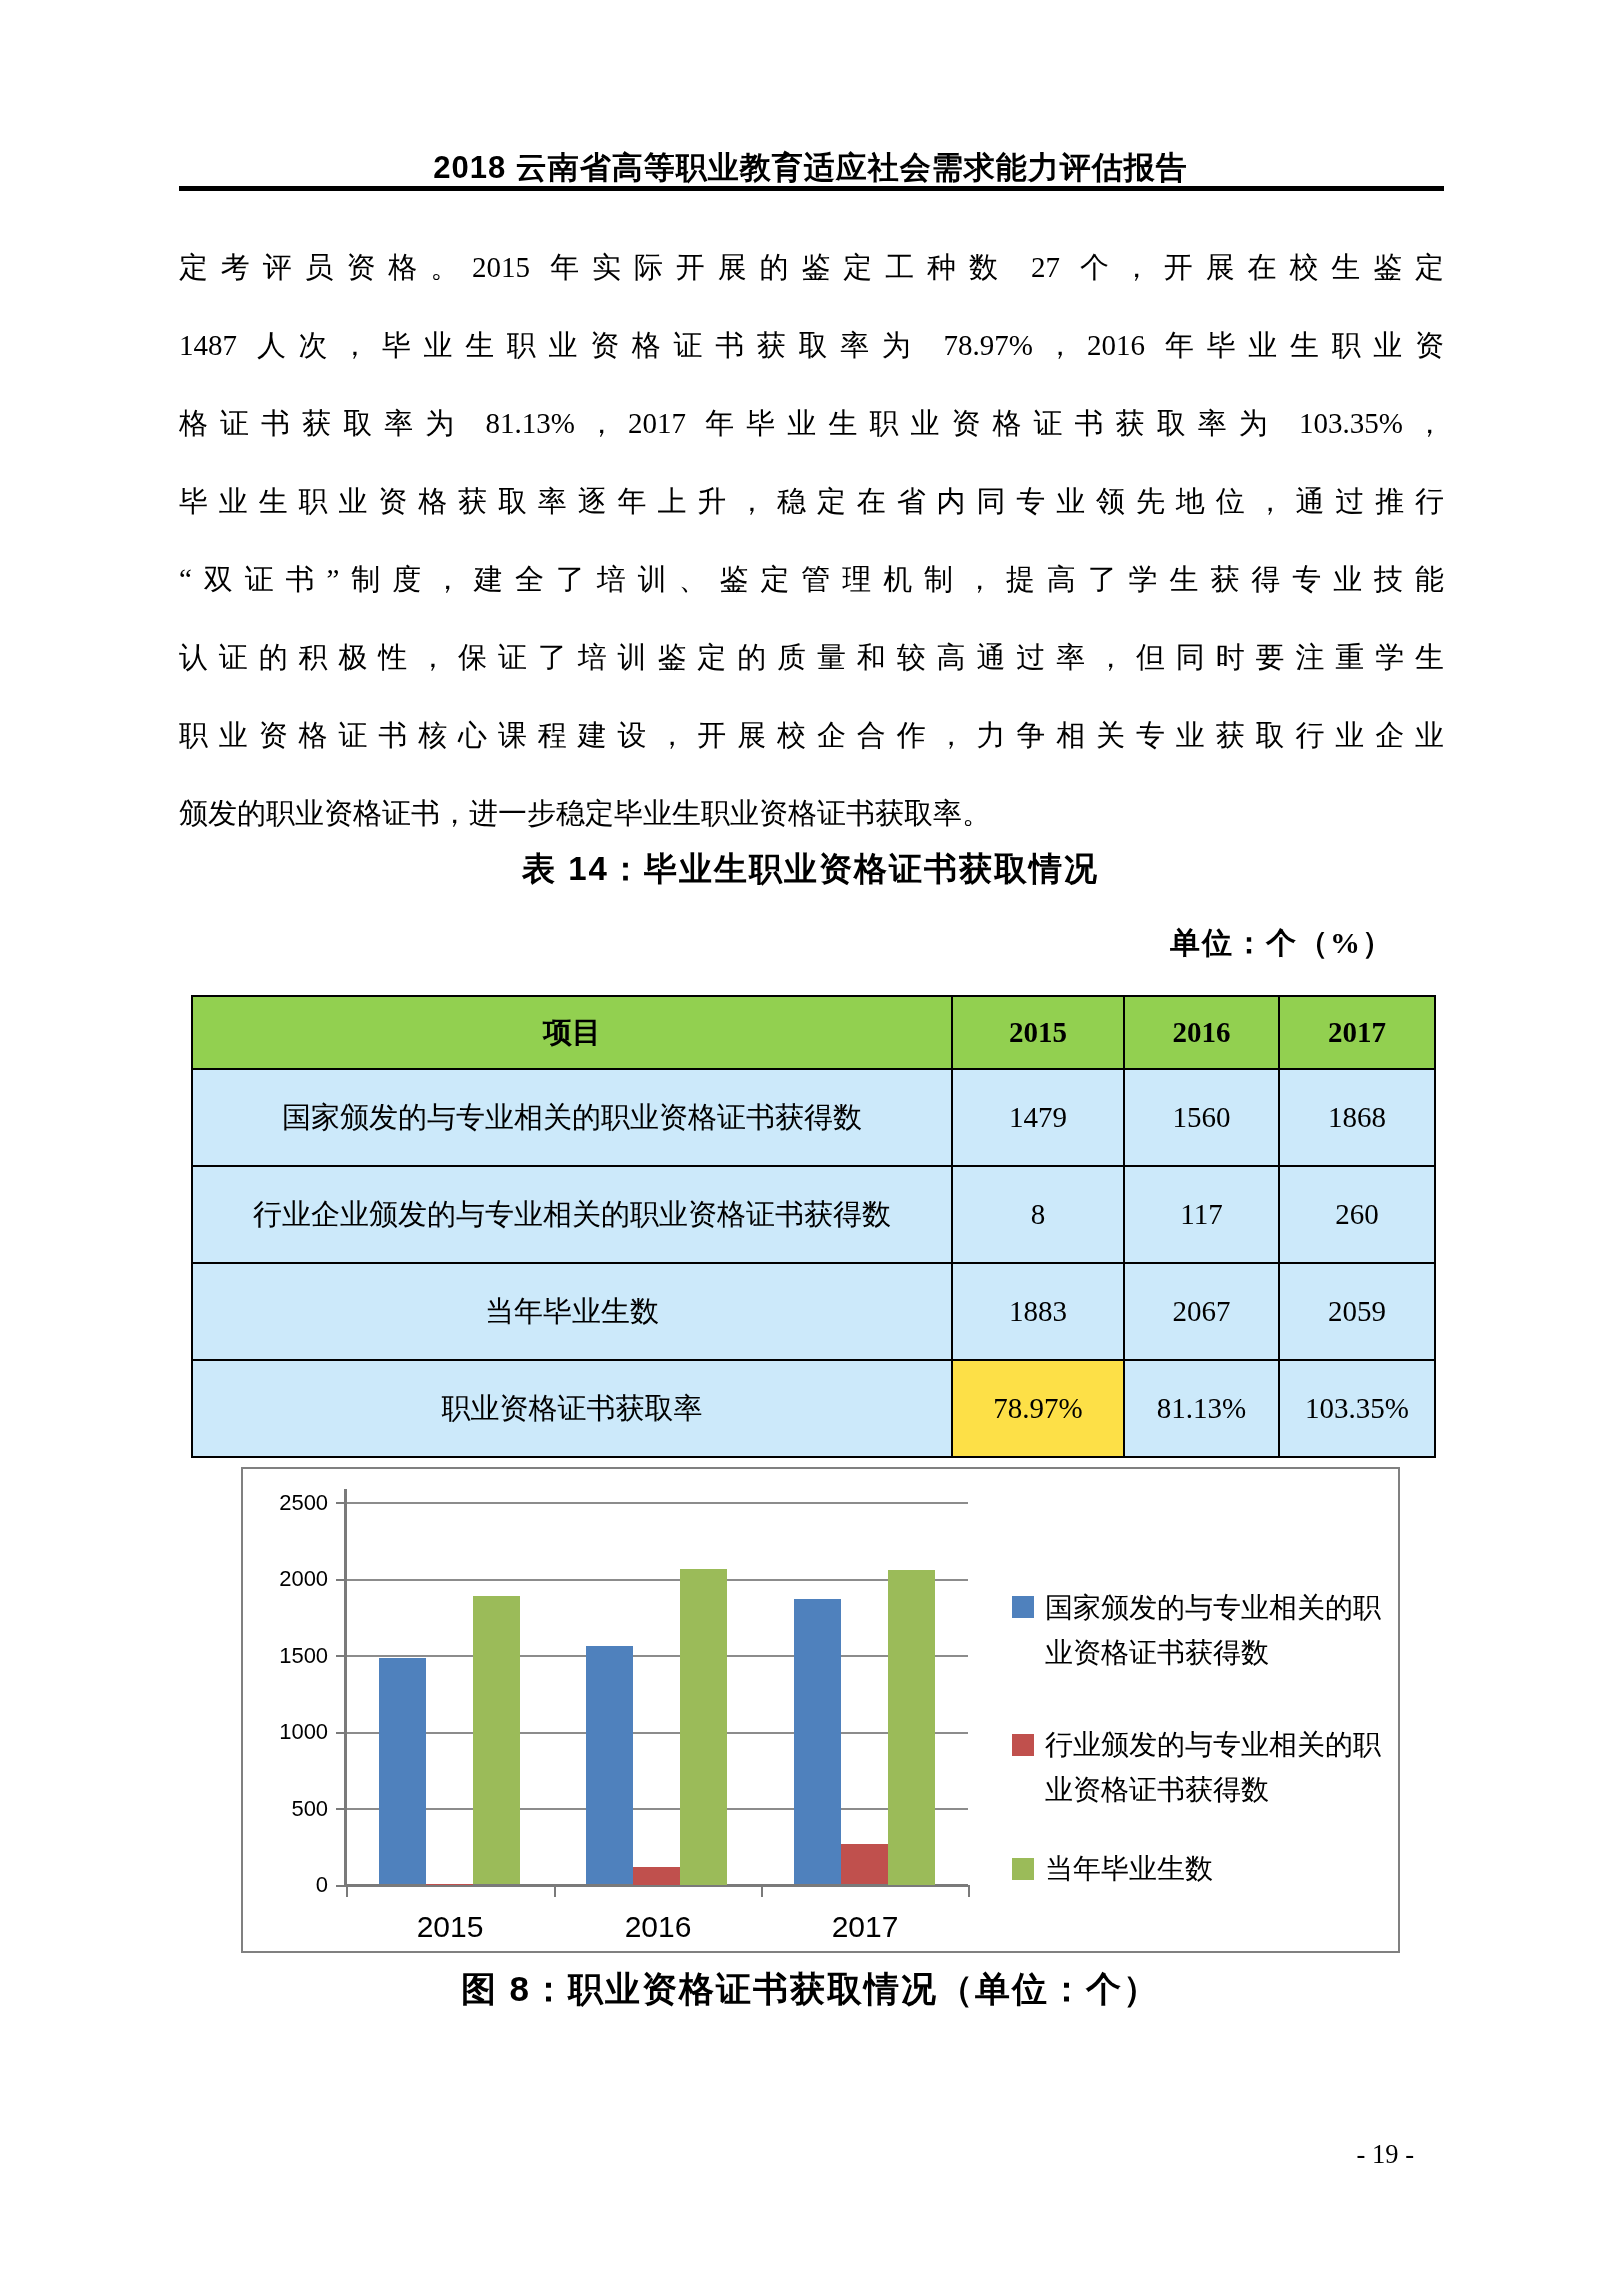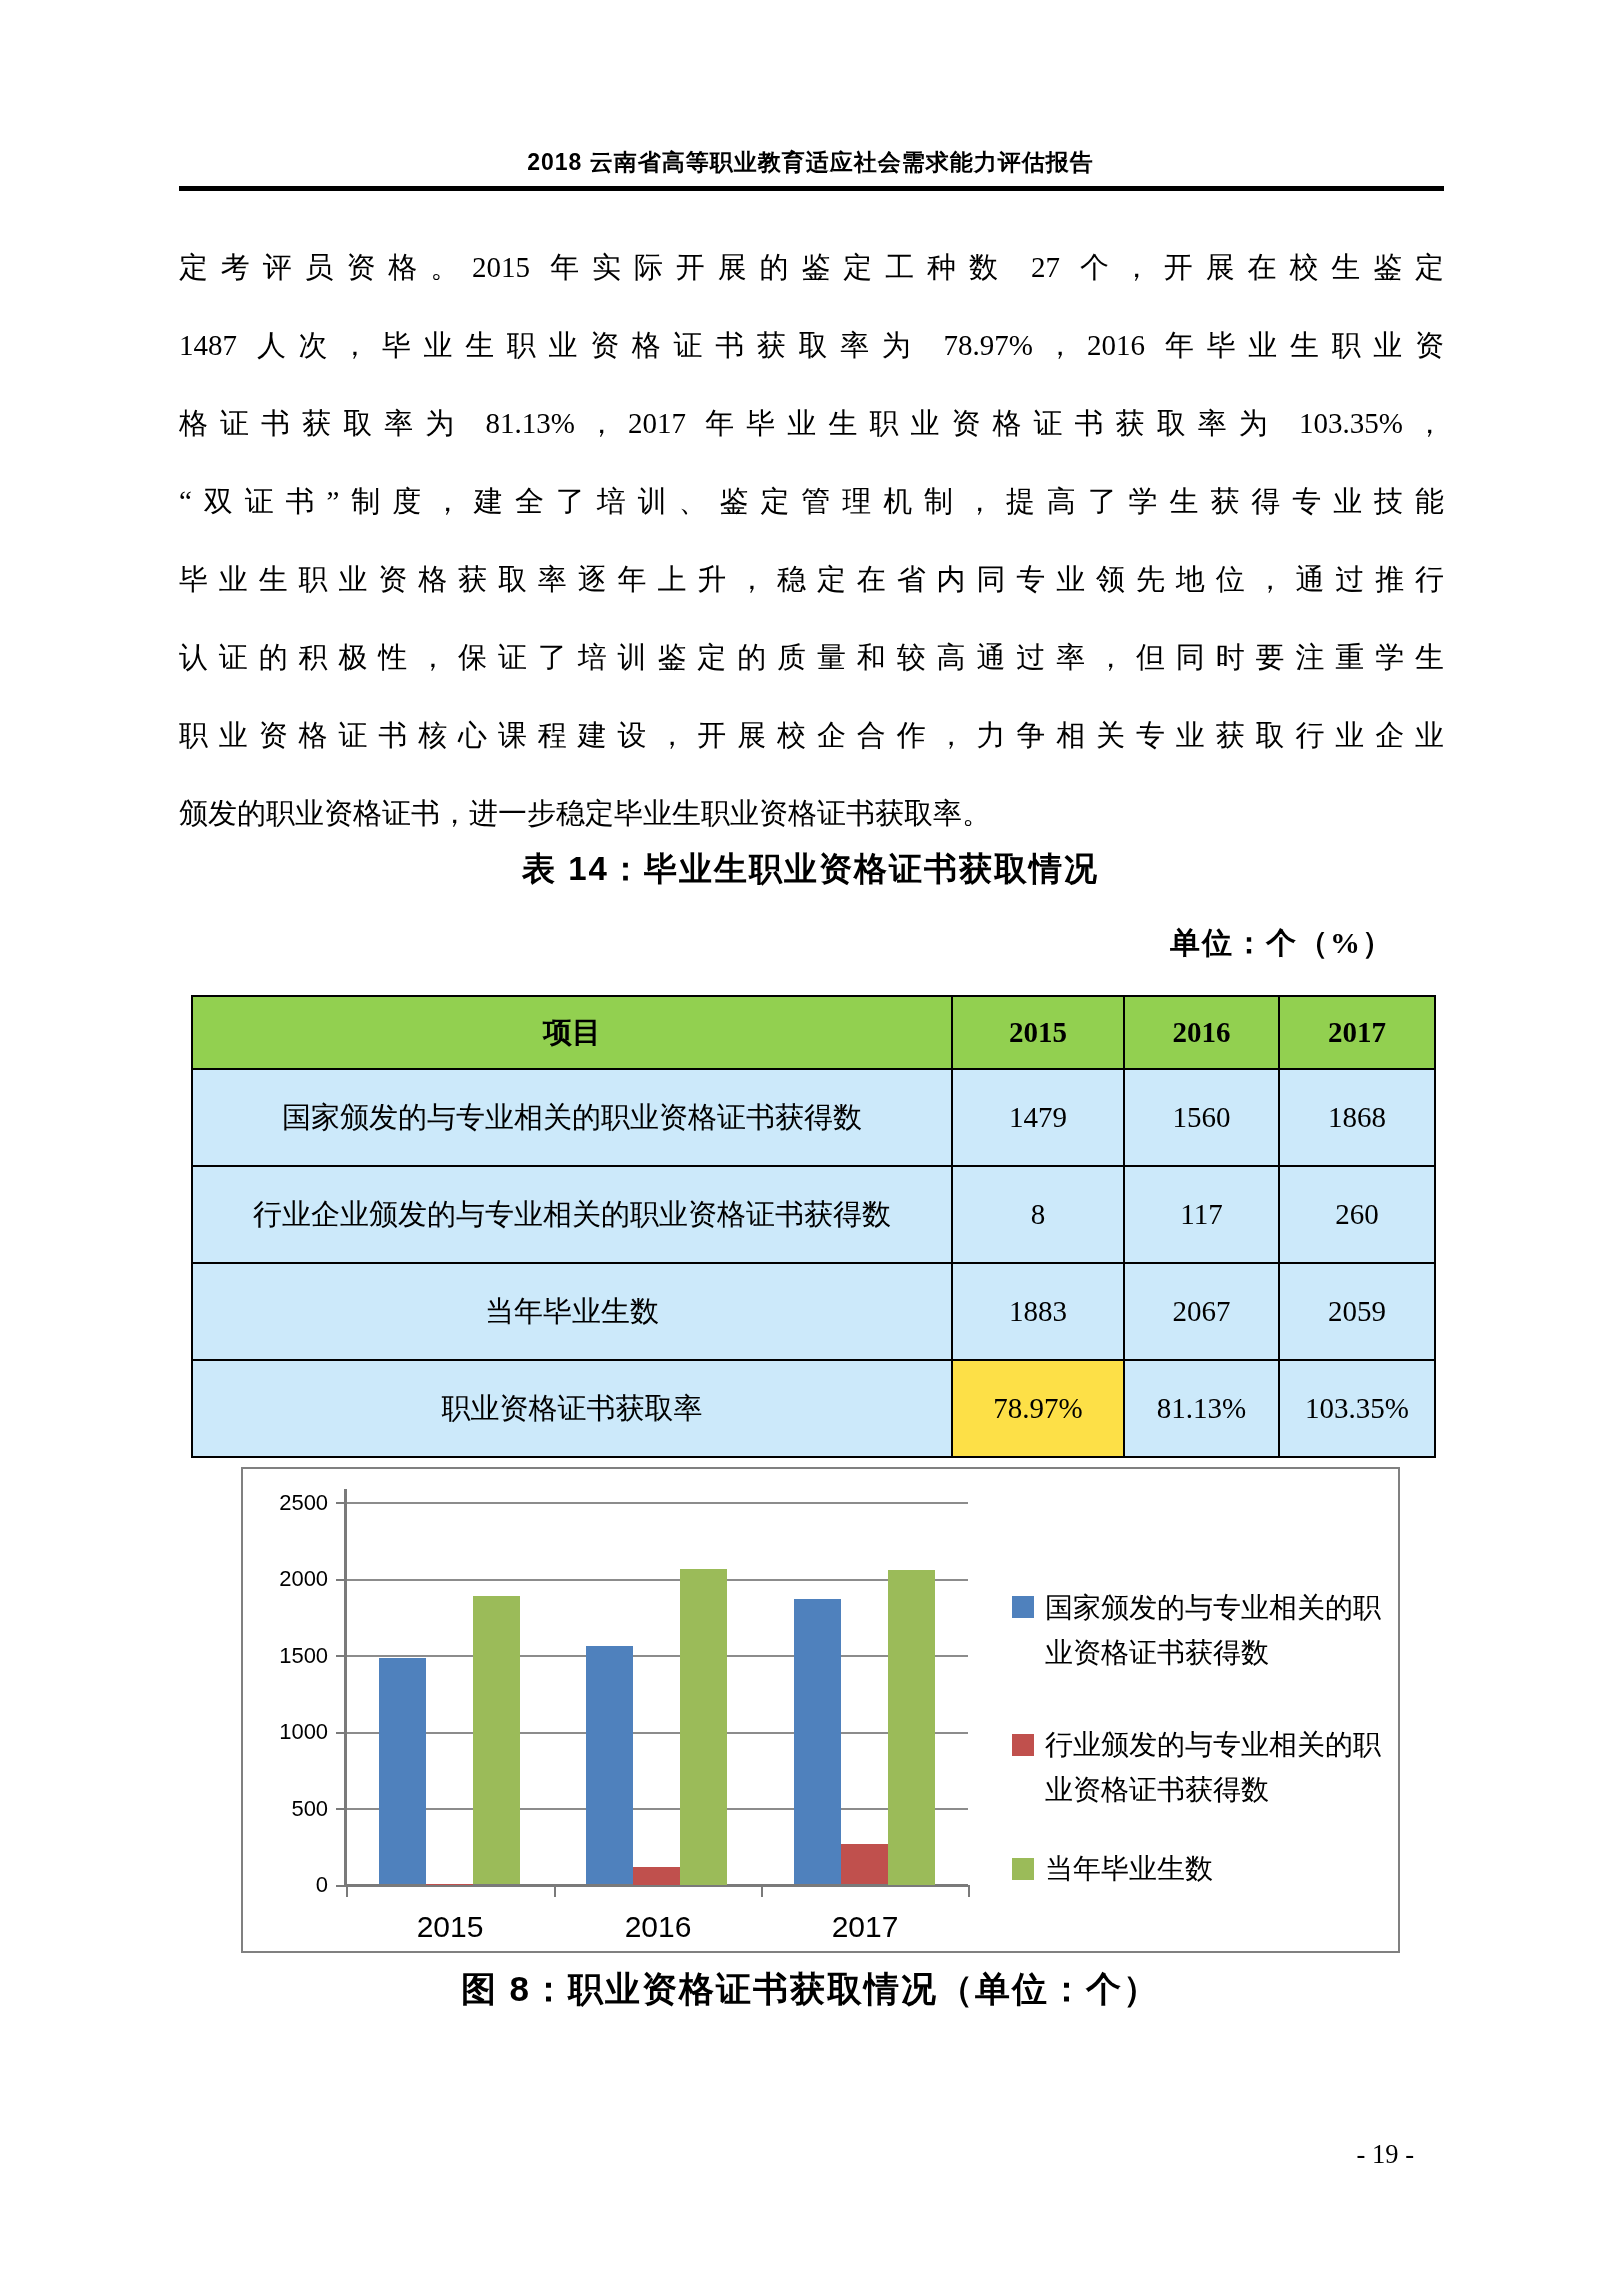--- a/index.html
+++ b/index.html
@@ -8,21 +8,21 @@
     width:1621px;height:2293px;
     background:#ffffff;
     font-family:"Liberation Serif","DejaVu Serif",serif;
     color:#000;
     overflow:hidden;
   }
   .header-title{
     position:absolute;top:147px;left:0;width:1621px;
     text-align:center;
     font-family:"Liberation Sans","DejaVu Sans",sans-serif;
-    font-weight:bold;font-size:23px;letter-spacing:1px;
+    font-weight:bold;font-size:31px;letter-spacing:1px;
   }
   .header-rule{
     position:absolute;left:179px;top:186px;width:1265px;height:4.9px;background:#000;
   }
   .body-paragraph{
     position:absolute;left:179px;top:228px;width:1265px;
     font-size:29px;
   }
   .para-line{
     height:78px;line-height:78px;white-space:nowrap;
@@ -90,22 +90,22 @@
 
 <div class="page">
 
   <div class="header-title">2018 云南省高等职业教育适应社会需求能力评估报告</div>
   <div class="header-rule"></div>
 
   <div class="body-paragraph">
     <div class="para-line">定考评员资格。2015 年实际开展的鉴定工种数 27 个，开展在校生鉴定</div>
     <div class="para-line">1487 人次，毕业生职业资格证书获取率为 78.97%，2016 年毕业生职业资</div>
     <div class="para-line">格证书获取率为 81.13%，2017 年毕业生职业资格证书获取率为 103.35%，</div>
+    <div class="para-line">毕业生职业资格获取率逐年上升，稳定在省内同专业领先地位，通过推行</div>
     <div class="para-line">“双证书”制度，建全了培训、鉴定管理机制，提高了学生获得专业技能</div>
-    <div class="para-line">毕业生职业资格获取率逐年上升，稳定在省内同专业领先地位，通过推行</div>
     <div class="para-line">认证的积极性，保证了培训鉴定的质量和较高通过率，但同时要注重学生</div>
     <div class="para-line">职业资格证书核心课程建设，开展校企合作，力争相关专业获取行业企业</div>
     <div class="para-line last">颁发的职业资格证书，进一步稳定毕业生职业资格证书获取率。</div>
   </div>
 
   <div class="table-title">表 14：毕业生职业资格证书获取情况</div>
   <div class="unit-note">单位：个（%）</div>
 
   <table class="data-table">
     <colgroup>

